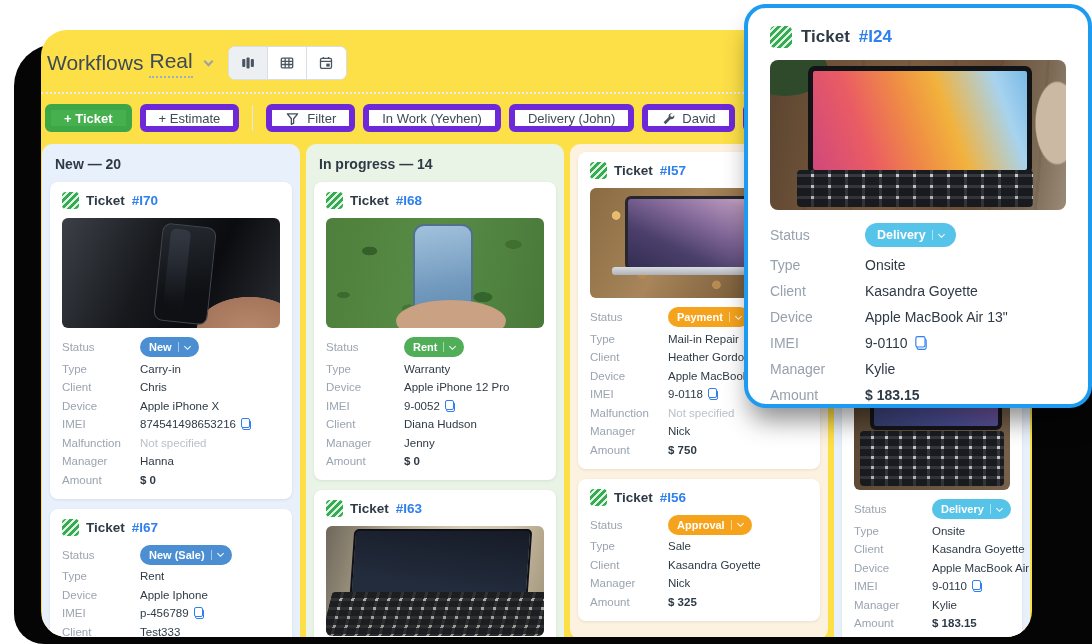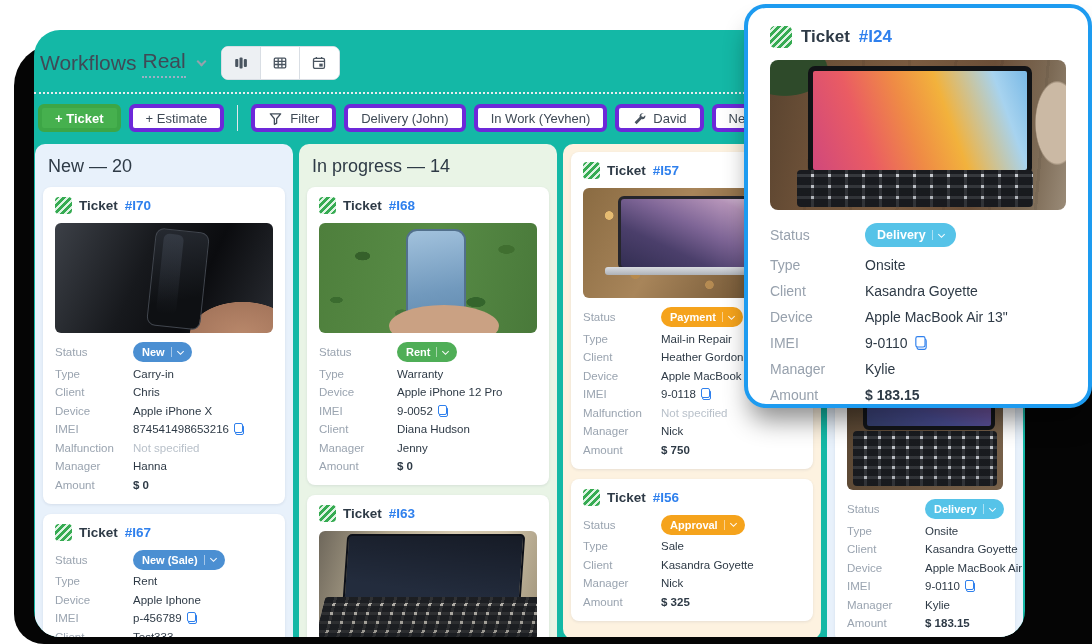--- a/index.html
+++ b/index.html
@@ -3,43 +3,43 @@
 <meta charset="utf-8">
 <style>
   *{box-sizing:border-box;margin:0;padding:0;}
   html,body{width:1092px;height:644px;}
   body{position:relative;background:#fff;overflow:hidden;font-family:"Liberation Sans",sans-serif;}
 
   
   .frame{position:absolute;left:14px;top:44px;width:1110px;height:600px;background:#050505;border-radius:42px 0 0 30px;}
 
   
-  .window{position:absolute;left:34px;top:30px;width:991px;height:607px;background:#14b8a6;border-radius:26px;overflow:hidden;}
+  .window{position:absolute;left:41px;top:30px;width:991px;height:607px;background:#fde047;border-radius:26px;overflow:hidden;}
 
   
   .win-header{display:flex;align-items:center;gap:16px;padding:16px 12px 12px 6px;border-bottom:2px dotted #e8ebee;}
   .page-title{font-size:21px;color:#3f4a56;display:flex;align-items:center;gap:6px;cursor:pointer;}
   .page-title .wf-name{border-bottom:2px dotted #9bb0c4;padding-bottom:3px;}
   .tchev{width:7px;height:7px;border-right:2px solid #97a1ac;border-bottom:2px solid #97a1ac;transform:rotate(45deg);display:inline-block;margin:-4px 0 0 6px;}
   .view-switch{display:flex;border:1px solid #d9dee4;border-radius:7px;overflow:hidden;background:#fff;}
   .vseg{width:39px;height:32px;display:grid;place-items:center;border-right:1px solid #d9dee4;cursor:pointer;background:#fff;}
   .vseg:last-child{border-right:none;}
   .vseg.active{background:#edf0f3;}
 
   
   .toolbar{display:flex;align-items:center;gap:8px;padding:10px 0 12px 4px;}
-  .btn{display:inline-flex;align-items:center;gap:7px;height:28px;padding:0 13px;border-radius:6px;font-size:13px;cursor:pointer;white-space:nowrap;background:#fff;border:4px solid #6d28d9;color:#3f4a56;}
+  .btn{display:inline-flex;align-items:center;gap:7px;height:28px;padding:0 13px;border-radius:6px;font-size:13px;cursor:pointer;white-space:nowrap;background:#fff;border:6px solid #6d28d9;color:#3f4a56;}
   .btn-primary{background:#46b04e;border-color:#3da646;color:#fff;font-weight:700;}
   .vdiv{width:1px;height:26px;background:#e3e7ec;margin:0 5px;}
   .chip{display:inline-flex;align-items:center;gap:6px;}
 
   
   .board{display:flex;gap:6px;padding-left:1px;align-items:flex-start;}
   .col{border-radius:10px;padding:8px;flex-shrink:0;width:258px;}
-  .col-title{font-size:18px;font-weight:400;color:#2e3a46;margin:4px 0 10px 5px;}
+  .col-title{font-size:14px;font-weight:700;color:#2e3a46;margin:4px 0 10px 5px;}
   .card{background:#fff;border-radius:8px;box-shadow:0 1px 3px rgba(40,60,90,.10);margin-bottom:10px;padding:10px 12px 12px;cursor:pointer;}
   .card-head{display:flex;align-items:center;gap:7px;font-size:13.5px;font-weight:700;color:#2e3a46;margin-bottom:9px;}
   .tick-ico{width:17px;height:17px;border-radius:4px;background:repeating-linear-gradient(135deg,#36ab52 0 3px,#dff3e4 3px 5px);flex-shrink:0;}
   .tick-num{color:#2f80ed;}
   .card-img{height:110px;border-radius:6px;margin-bottom:9px;position:relative;overflow:hidden;}
   .rows{display:flex;flex-direction:column;gap:4.5px;}
   .row{display:flex;align-items:center;min-height:14px;font-size:11.5px;white-space:nowrap;}
   .row .lbl{width:78px;color:#9aa4b0;flex-shrink:0;}
   .row .val{color:#2e3a46;}
   .row .val.muted{color:#b9c1ca;}
@@ -167,24 +167,24 @@
     </div>
     <div class="vdiv"></div>
     <div class="btn">
       <svg width="15" height="15" viewBox="0 0 16 16">
         <path d="M2.5 3h11L9.2 8.3V13l-2.4 1.2V8.3L2.5 3z" fill="none" stroke="#434e5a" stroke-width="1.4" stroke-linejoin="round"></path>
       </svg>
       <span>Filter</span>
     </div>
     <div id="chips" style="display:flex;gap:8px;">
         <div class="btn chip">
+          <span>In Work (Yevhen)</span>
+        </div>
+        <div class="btn chip">
           <span>Delivery (John)</span>
-        </div>
-        <div class="btn chip">
-          <span>In Work (Yevhen)</span>
         </div>
         <div class="btn chip">
           <svg width="15" height="15" viewBox="0 0 16 16">
             <path d="M13.4 3a3.3 3.3 0 0 0-4.5 4.1L3 13l2.3 2.3 5.9-5.9A3.3 3.3 0 0 0 15.3 5l-2.1 2.1-2-.6-.6-2L12.7 2.4z" fill="#4a5560" transform="scale(0.92)"></path>
           </svg>
           <span>David</span>
         </div>
         <div class="btn chip">
           <span>New</span>
           <svg width="13" height="15" viewBox="0 0 12 16">

